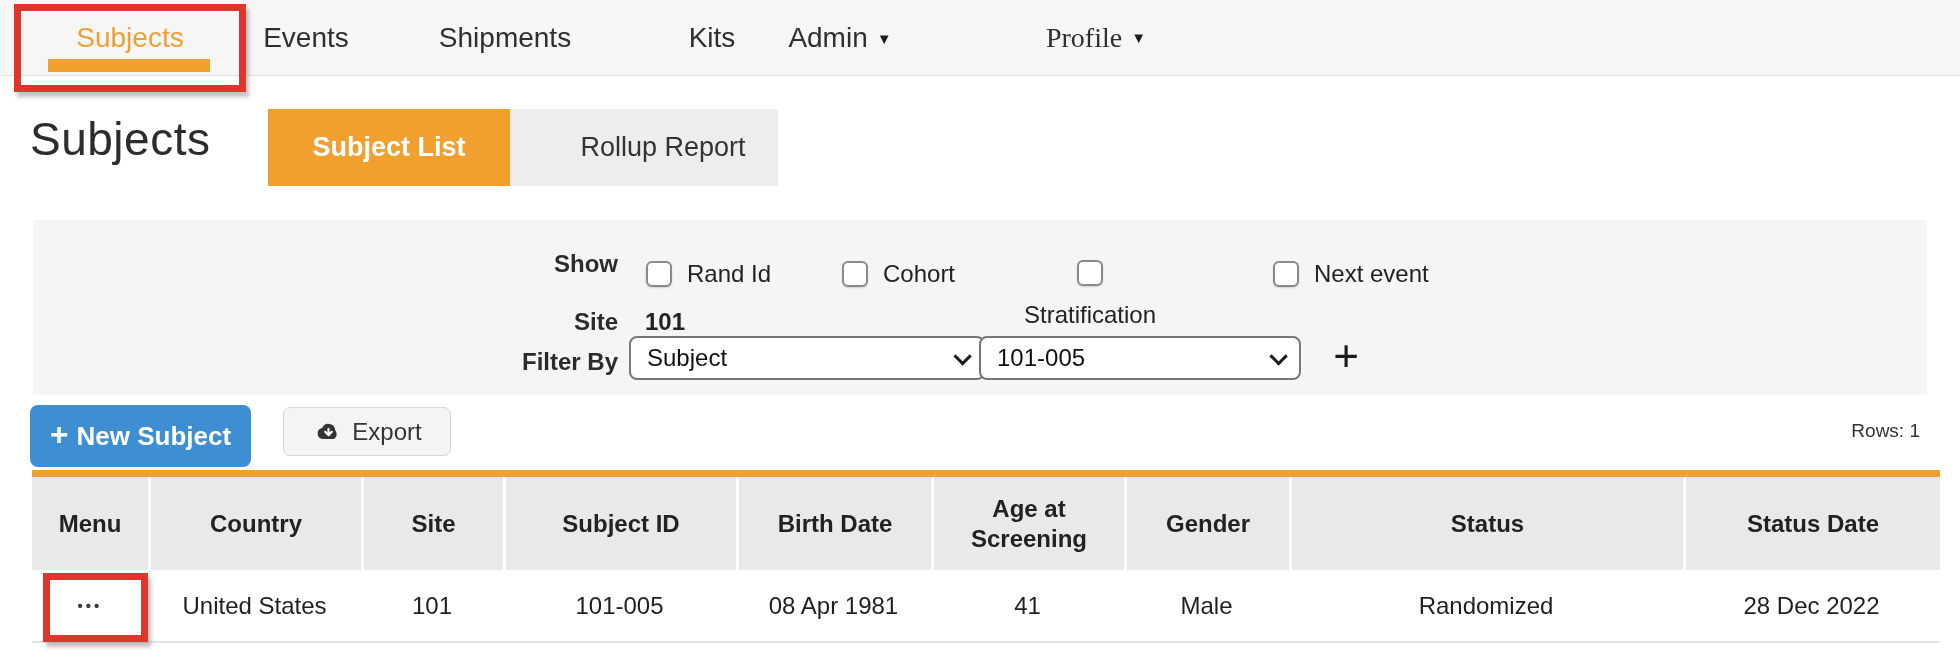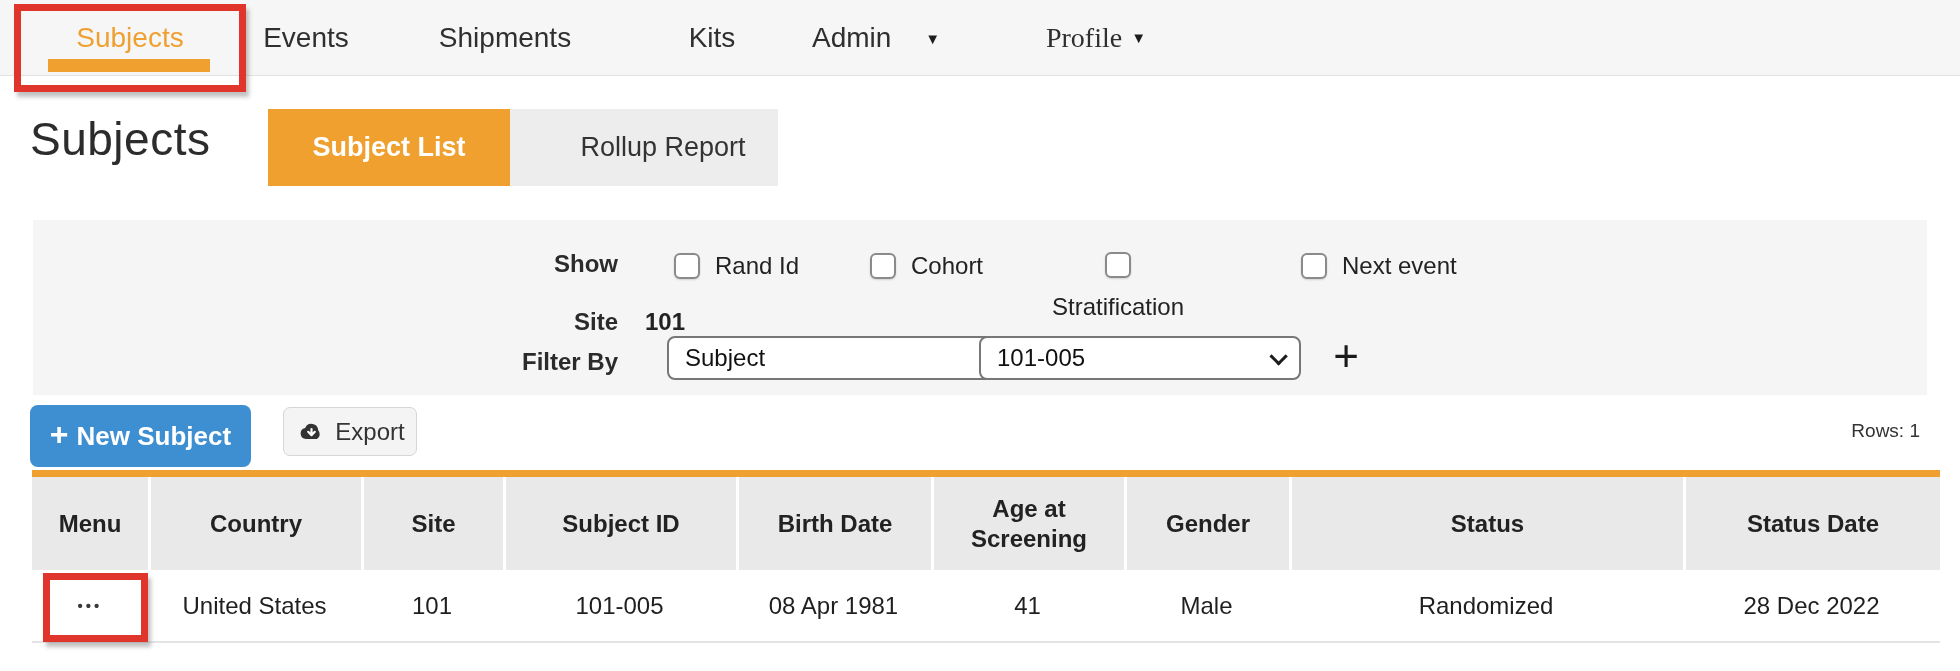--- a/index.html
+++ b/index.html
@@ -22,21 +22,21 @@
   }
   .nav-item .caret { font-size:15px; margin-left:9px; color:#1d1d1d; }
   .nav-subjects { left:14px; width:232px; color:#efa032; }
   .nav-subjects .underline {
     position:absolute; left:34px; bottom:4px; width:162px; height:13px;
     background:#f0a02f;
   }
   .nav-events    { left:256px;  width:100px; }
   .nav-shipments { left:420px;  width:170px; }
   .nav-kits      { left:672px;  width:80px;  }
-  .nav-admin     { left:812px;  width:128px;justify-content:space-between; }
+  .nav-admin     { left:776px;  width:128px; }
   .nav-profile   { left:1030px; width:132px;font-family:Liberation Serif, serif; }
 
   
   .annotation-box {
     position:absolute; border:7px solid #e0352b; background:transparent;
     z-index:20; pointer-events:none;
     box-shadow: 3px 5px 4px rgba(120,120,120,0.45);
   }
   .annotation-subjects { left:14px;  top:4px;   width:232px; height:88px; }
   .annotation-menu     { left:43px;  top:573px; width:105px; height:69px; }
@@ -60,39 +60,39 @@
     background:#f5f5f5;
   }
   .filter-label {
     position:absolute; width:160px; text-align:right;
     font-size:24px; font-weight:bold; color:#2b2b2b;
   }
   .lbl-show { left:425px; top:30px; }
   .lbl-site { left:425px; top:88px; }
   .lbl-filterby { left:425px; top:128px; }
   .cbx-item {
-    position:absolute; top:32px; display:flex; align-items:center; gap:15px;
-    font-size:24px; color:#222; cursor:pointer;margin-left:28px;
+    position:absolute; top:40px; display:flex; align-items:center; gap:15px;
+    font-size:24px; color:#222; cursor:pointer;
   }
   .cbx-rand { left:613px; } .cbx-cohort { left:809px; }
   .cbx-strat { left:991px;flex-direction:column; } .cbx-next { left:1240px; }
   .checkbox {
     width:26px; height:26px; background:#fff;
     border:2px solid #8a8a8a; border-radius:6px;
     box-shadow: 0 1px 2px rgba(0,0,0,0.15);
   }
   .site-value { position:absolute; left:612px; top:88px; font-size:24px; font-weight:600; color:#222; }
   .select-box {
     position:absolute; top:116px; height:44px; background:#fff;
     border:2px solid #777; border-radius:8px;
     display:flex; align-items:center; justify-content:space-between;
     padding:0 16px; font-size:24px; color:#111; cursor:pointer;
     box-shadow: 0 0 0 2px #fff inset;
   }
-  .select-field { left:634px; width:356px; }
+  .select-field { left:596px; width:356px; }
   .select-value { left:946px; width:322px; }
   .chevron {
     width:13px; height:13px; border-right:3px solid #1c1c1c;
     border-bottom:3px solid #1c1c1c; transform:rotate(45deg) translateY(-3px);
   }
   .add-filter-btn {
     position:absolute; left:1288px; top:108px; width:50px; height:56px;
     background:transparent; border:none; font-size:44px; font-weight:400;
     color:#1a1a1a; cursor:pointer; line-height:56px;
   }
@@ -100,21 +100,21 @@
   
   .new-subject-btn {
     position:absolute; left:30px; top:405px; width:221px; height:62px;
     background:#3d8fd1; border:none; border-radius:8px;
     color:#fff; font-weight:bold; font-size:26px; cursor:pointer;
     display:flex; align-items:center; justify-content:center; gap:8px;
     font-family:"Liberation Sans", sans-serif;
   }
   .new-subject-btn .plus { font-size:32px; font-weight:bold; margin-top:-3px; }
   .export-btn {
-    position:absolute; left:283px; top:407px; width:134px; height:49px;
+    position:absolute; left:283px; top:407px; width:168px; height:49px;
     background:#f4f4f4; border:1px solid #d6d6d6; border-radius:7px;
     font-size:24px; color:#333; cursor:pointer;
     display:flex; align-items:center; justify-content:center; gap:11px;
     font-family:"Liberation Sans", sans-serif;
   }
   .rows-count {
     position:absolute; right:40px; top:420px;
     font-size:19px; color:#333;
   }
 

